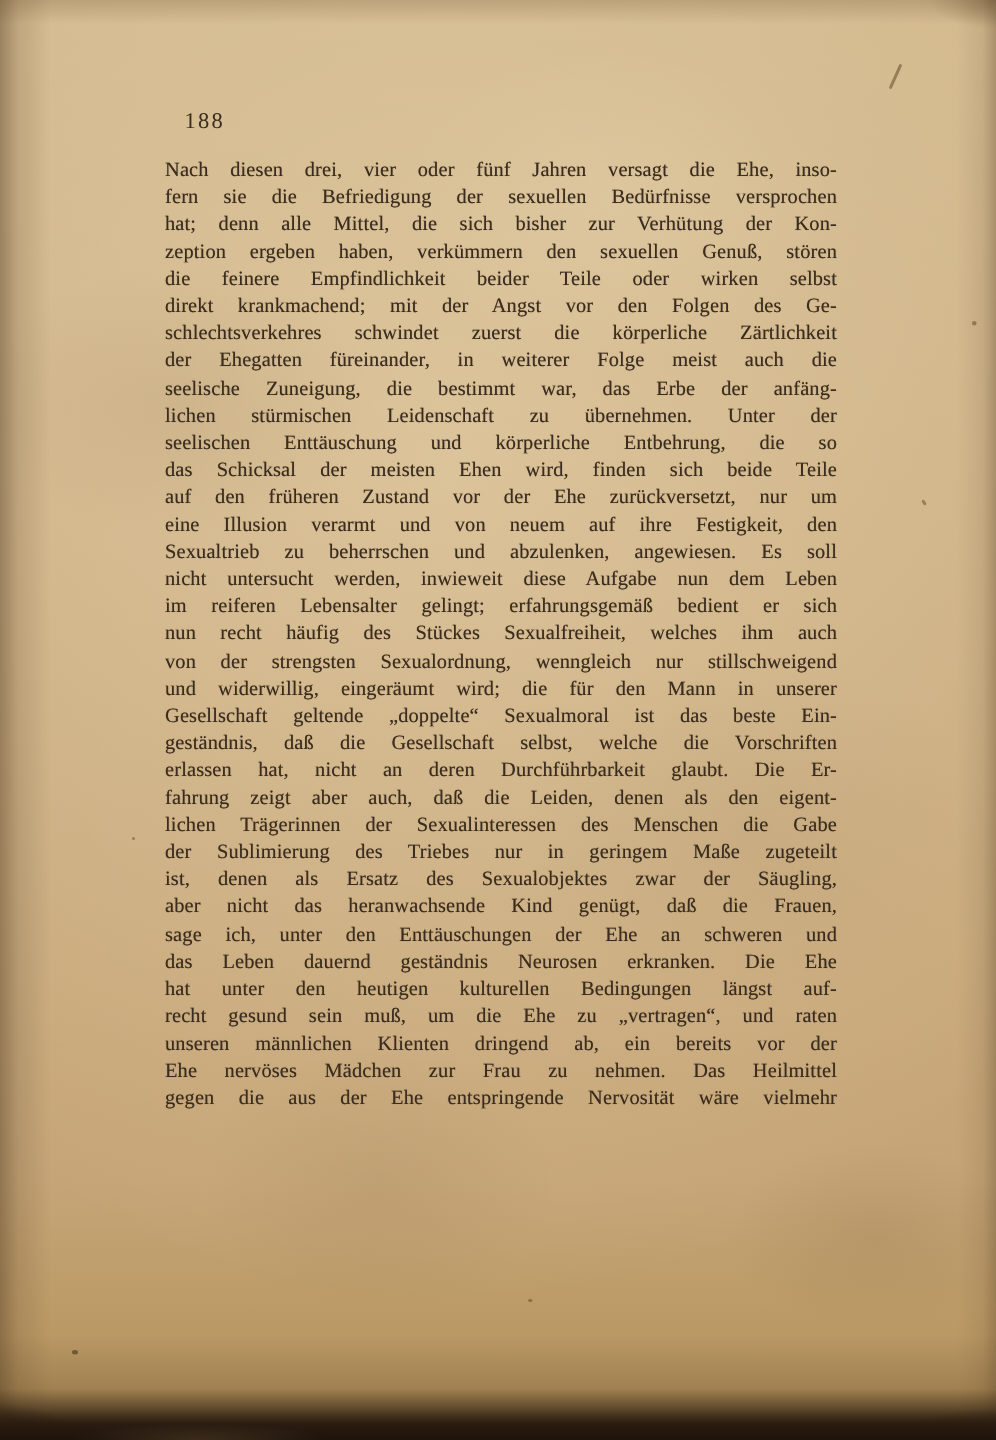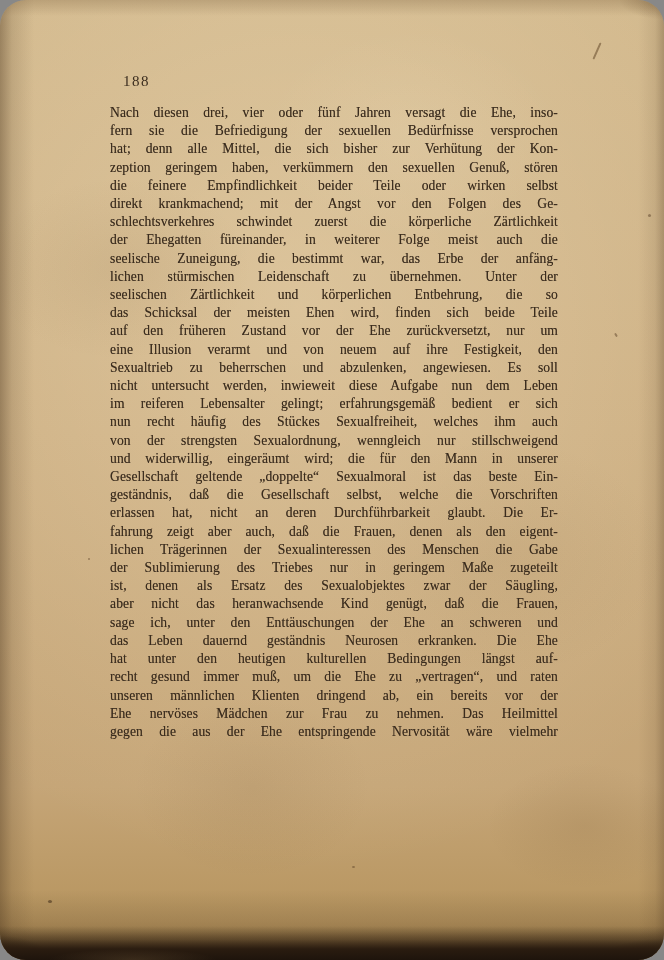--- a/index.html
+++ b/index.html
@@ -13,21 +13,20 @@
 
   .scan {
     position: relative;
     width: 664px;
     height: 960px;
     overflow: hidden;
     background:
       radial-gradient(130% 95% at 45% 32%, rgba(255,242,212,0.28), rgba(0,0,0,0) 62%),
       linear-gradient(180deg, #d2b88c 0%, var(--paper) 45%, #c5a577 82%, #b7955f 96%, #a9854f 100%);
     font-family: "Liberation Serif", "DejaVu Serif", serif;
-    border-radius: 26px;
   }
 
   
   .texture {
     position: absolute; inset: 0; pointer-events: none;
     background-image:
       radial-gradient(190px 130px at 18% 28%, rgba(120,90,50,0.09), transparent 70%),
       radial-gradient(230px 170px at 76% 58%, rgba(120,90,50,0.08), transparent 70%),
       radial-gradient(170px 130px at 38% 82%, rgba(95,65,32,0.08), transparent 70%),
       radial-gradient(210px 150px at 62% 14%, rgba(255,242,214,0.12), transparent 70%),
@@ -99,49 +98,49 @@
 <div class="scan">
   <div class="texture"></div>
   <div class="edge-overlay"></div>
 
   <div class="pagenum">188</div>
 
   <div class="textblock">
       <div class="line">Nach diesen drei, vier oder fünf Jahren versagt die Ehe, inso-</div>
       <div class="line">fern sie die Befriedigung der sexuellen Bedürfnisse versprochen</div>
       <div class="line">hat; denn alle Mittel, die sich bisher zur Verhütung der Kon-</div>
-      <div class="line">zeption geringem haben, verkümmern den sexuellen Genuß, stören</div>
+      <div class="line">zeption ergeben haben, verkümmern den sexuellen Genuß, stören</div>
       <div class="line">die feinere Empfindlichkeit beider Teile oder wirken selbst</div>
       <div class="line">direkt krankmachend; mit der Angst vor den Folgen des Ge-</div>
       <div class="line">schlechtsverkehres schwindet zuerst die körperliche Zärtlichkeit</div>
       <div class="line">der Ehegatten füreinander, in weiterer Folge meist auch die</div>
       <div class="line">seelische Zuneigung, die bestimmt war, das Erbe der anfäng-</div>
       <div class="line">lichen stürmischen Leidenschaft zu übernehmen. Unter der</div>
-      <div class="line">seelischen Zärtlichkeit und körperlichen Entbehrung, die so</div>
+      <div class="line">seelischen Enttäuschung und körperliche Entbehrung, die so</div>
       <div class="line">das Schicksal der meisten Ehen wird, finden sich beide Teile</div>
       <div class="line">auf den früheren Zustand vor der Ehe zurückversetzt, nur um</div>
       <div class="line">eine Illusion verarmt und von neuem auf ihre Festigkeit, den</div>
       <div class="line">Sexualtrieb zu beherrschen und abzulenken, angewiesen. Es soll</div>
       <div class="line">nicht untersucht werden, inwieweit diese Aufgabe nun dem Leben</div>
       <div class="line">im reiferen Lebensalter gelingt; erfahrungsgemäß bedient er sich</div>
       <div class="line">nun recht häufig des Stückes Sexualfreiheit, welches ihm auch</div>
       <div class="line">von der strengsten Sexualordnung, wenngleich nur stillschweigend</div>
       <div class="line">und widerwillig, eingeräumt wird; die für den Mann in unserer</div>
       <div class="line">Gesellschaft geltende „doppelte“ Sexualmoral ist das beste Ein-</div>
       <div class="line">geständnis, daß die Gesellschaft selbst, welche die Vorschriften</div>
       <div class="line">erlassen hat, nicht an deren Durchführbarkeit glaubt. Die Er-</div>
-      <div class="line">fahrung zeigt aber auch, daß die Frauen, denen als den eigent-</div>
+      <div class="line">fahrung zeigt aber auch, daß die Leiden, denen als den eigent-</div>
       <div class="line">lichen Trägerinnen der Sexualinteressen des Menschen die Gabe</div>
       <div class="line">der Sublimierung des Triebes nur in geringem Maße zugeteilt</div>
       <div class="line">ist, denen als Ersatz des Sexualobjektes zwar der Säugling,</div>
       <div class="line">aber nicht das heranwachsende Kind genügt, daß die Frauen,</div>
       <div class="line">sage ich, unter den Enttäuschungen der Ehe an schweren und</div>
       <div class="line">das Leben dauernd geständnis Neurosen erkranken. Die Ehe</div>
       <div class="line">hat unter den heutigen kulturellen Bedingungen längst auf-</div>
-      <div class="line">recht gesund immer muß, um die Ehe zu „vertragen“, und raten</div>
+      <div class="line">recht gesund sein muß, um die Ehe zu „vertragen“, und raten</div>
       <div class="line">unseren männlichen Klienten dringend ab, ein bereits vor der</div>
       <div class="line">Ehe nervöses Mädchen zur Frau zu nehmen. Das Heilmittel</div>
       <div class="line">gegen die aus der Ehe entspringende Nervosität wäre vielmehr</div>
     </div>
 
   <div class="mark slash"></div>
   <div class="speck s1"></div>
   <div class="speck s2"></div>
   <div class="speck s3"></div>
   <div class="speck s4"></div>

